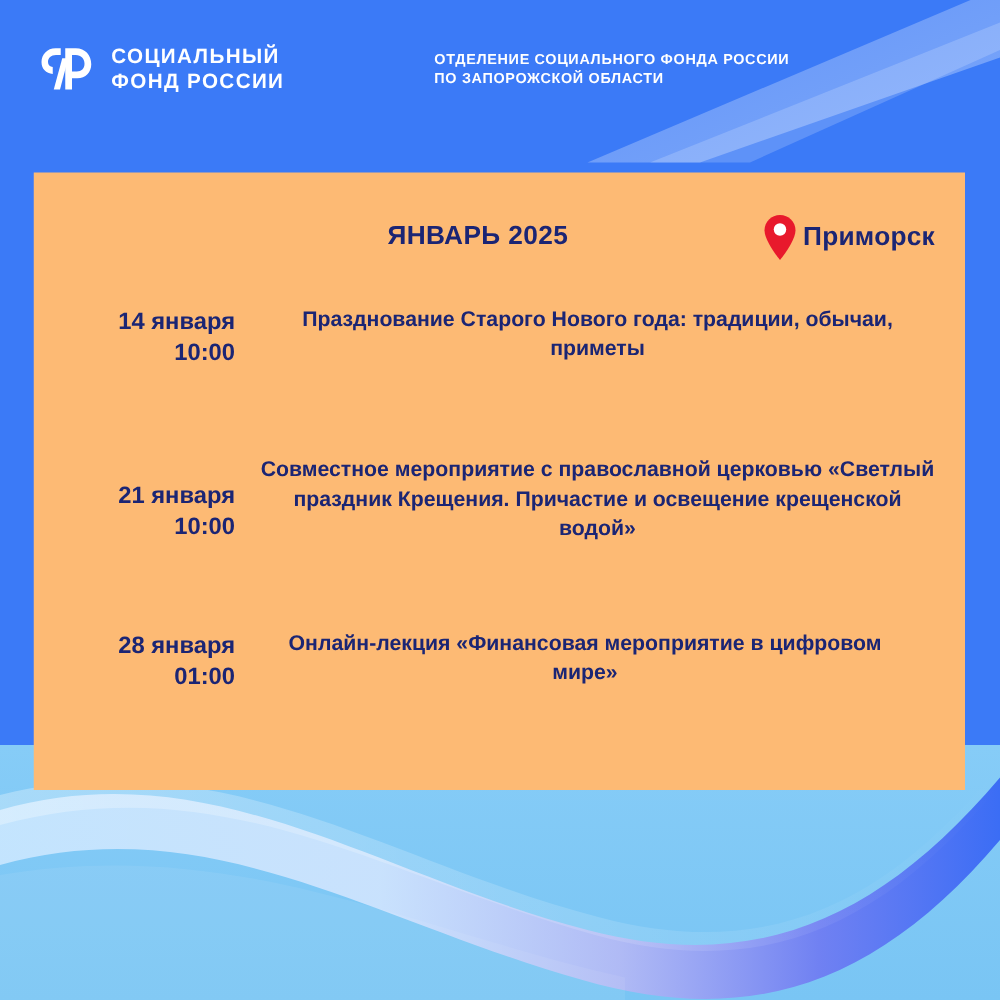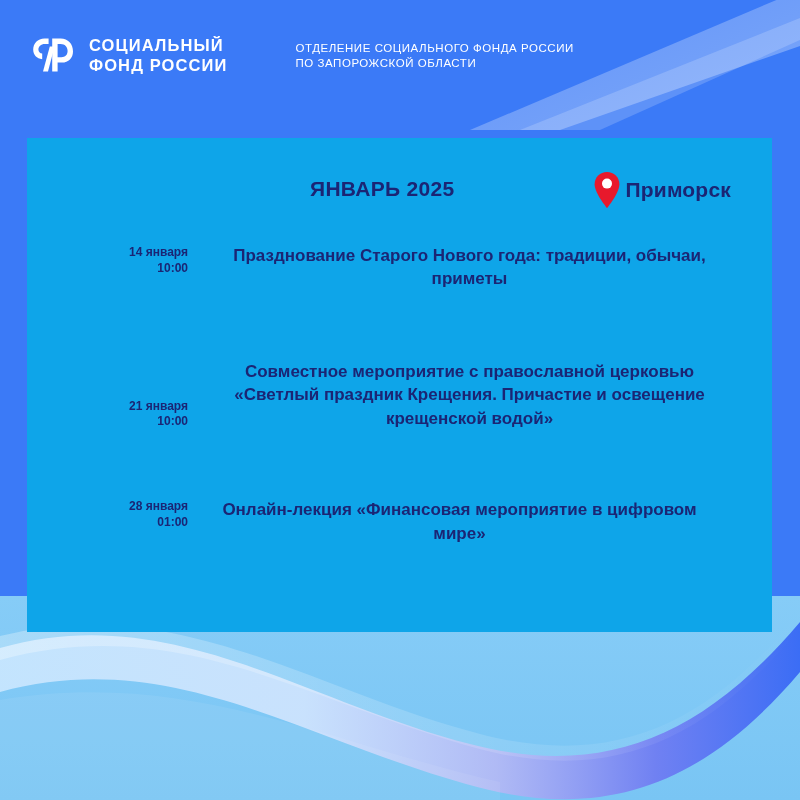--- a/index.html
+++ b/index.html
@@ -21,32 +21,32 @@
     z-index:3; display:flex; 
   }
   .brand { display:flex; align-items:center; margin-left:30px; }
   .logo-mark { width:46px; height:46px; flex:none; }
   .brand-text {
     margin-left:13px; color:#ffffff;
     font-size:16.5px; font-weight:bold; letter-spacing:1.1px;
     line-height:1.22; text-transform:uppercase; white-space:pre-line;
   }
   .dept {
-    margin-left:68px; color:#ffffff;
-    font-size:11.5px; font-weight:normal; letter-spacing:.55px;
+    margin-left:120px; color:#ffffff;
+    font-size:11.5px; font-weight:bold; letter-spacing:.55px;
     line-height:1.32; text-transform:uppercase; white-space:pre-line;
     align-self:center; padding-top:2px;
   }
 
   
   .card {
     position:absolute; left:27px; top:138px;
     width:745px; height:494px;
-    background:#0ea5e9; z-index:4;
-    padding:28px 29px 10px 22px;
+    background:#fdba74; z-index:4;
+    padding:28px 12px 10px 22px;
   }
 
   .card-head {
     position:relative; height:52px;
   }
   .month {
     position:absolute; left:261px; top:11px;
     color:#1b2574; font-size:21px; font-weight:bold; letter-spacing:.3px;
   }
   .place {
@@ -57,21 +57,21 @@
   .place-name {
     color:#1b2574; font-size:21px; font-weight:bold; letter-spacing:.2px;
     position:relative; top:7px;
   }
 
   
   .events { margin-top:14px; }
   .event { display:flex; align-items:flex-start; }
   .event-when {
     width:157px; flex:none; text-align:right; padding-right:18px;
-    color:#1b2574; font-size:12px; font-weight:bold; line-height:1.32;
+    color:#1b2574; font-size:19px; font-weight:bold; line-height:1.32;
     white-space:pre-line; padding-top:1px;
   }
   .event-title {
     flex:1; text-align:center;
     color:#1b2574; font-size:17px; font-weight:bold; line-height:1.38;
     padding-right:10px;
   }
   .ev-1 { margin-top:26px; }
   .ev-2 { margin-top:69px;align-items:flex-end; }
   .ev-3 { margin-top:68px; }

